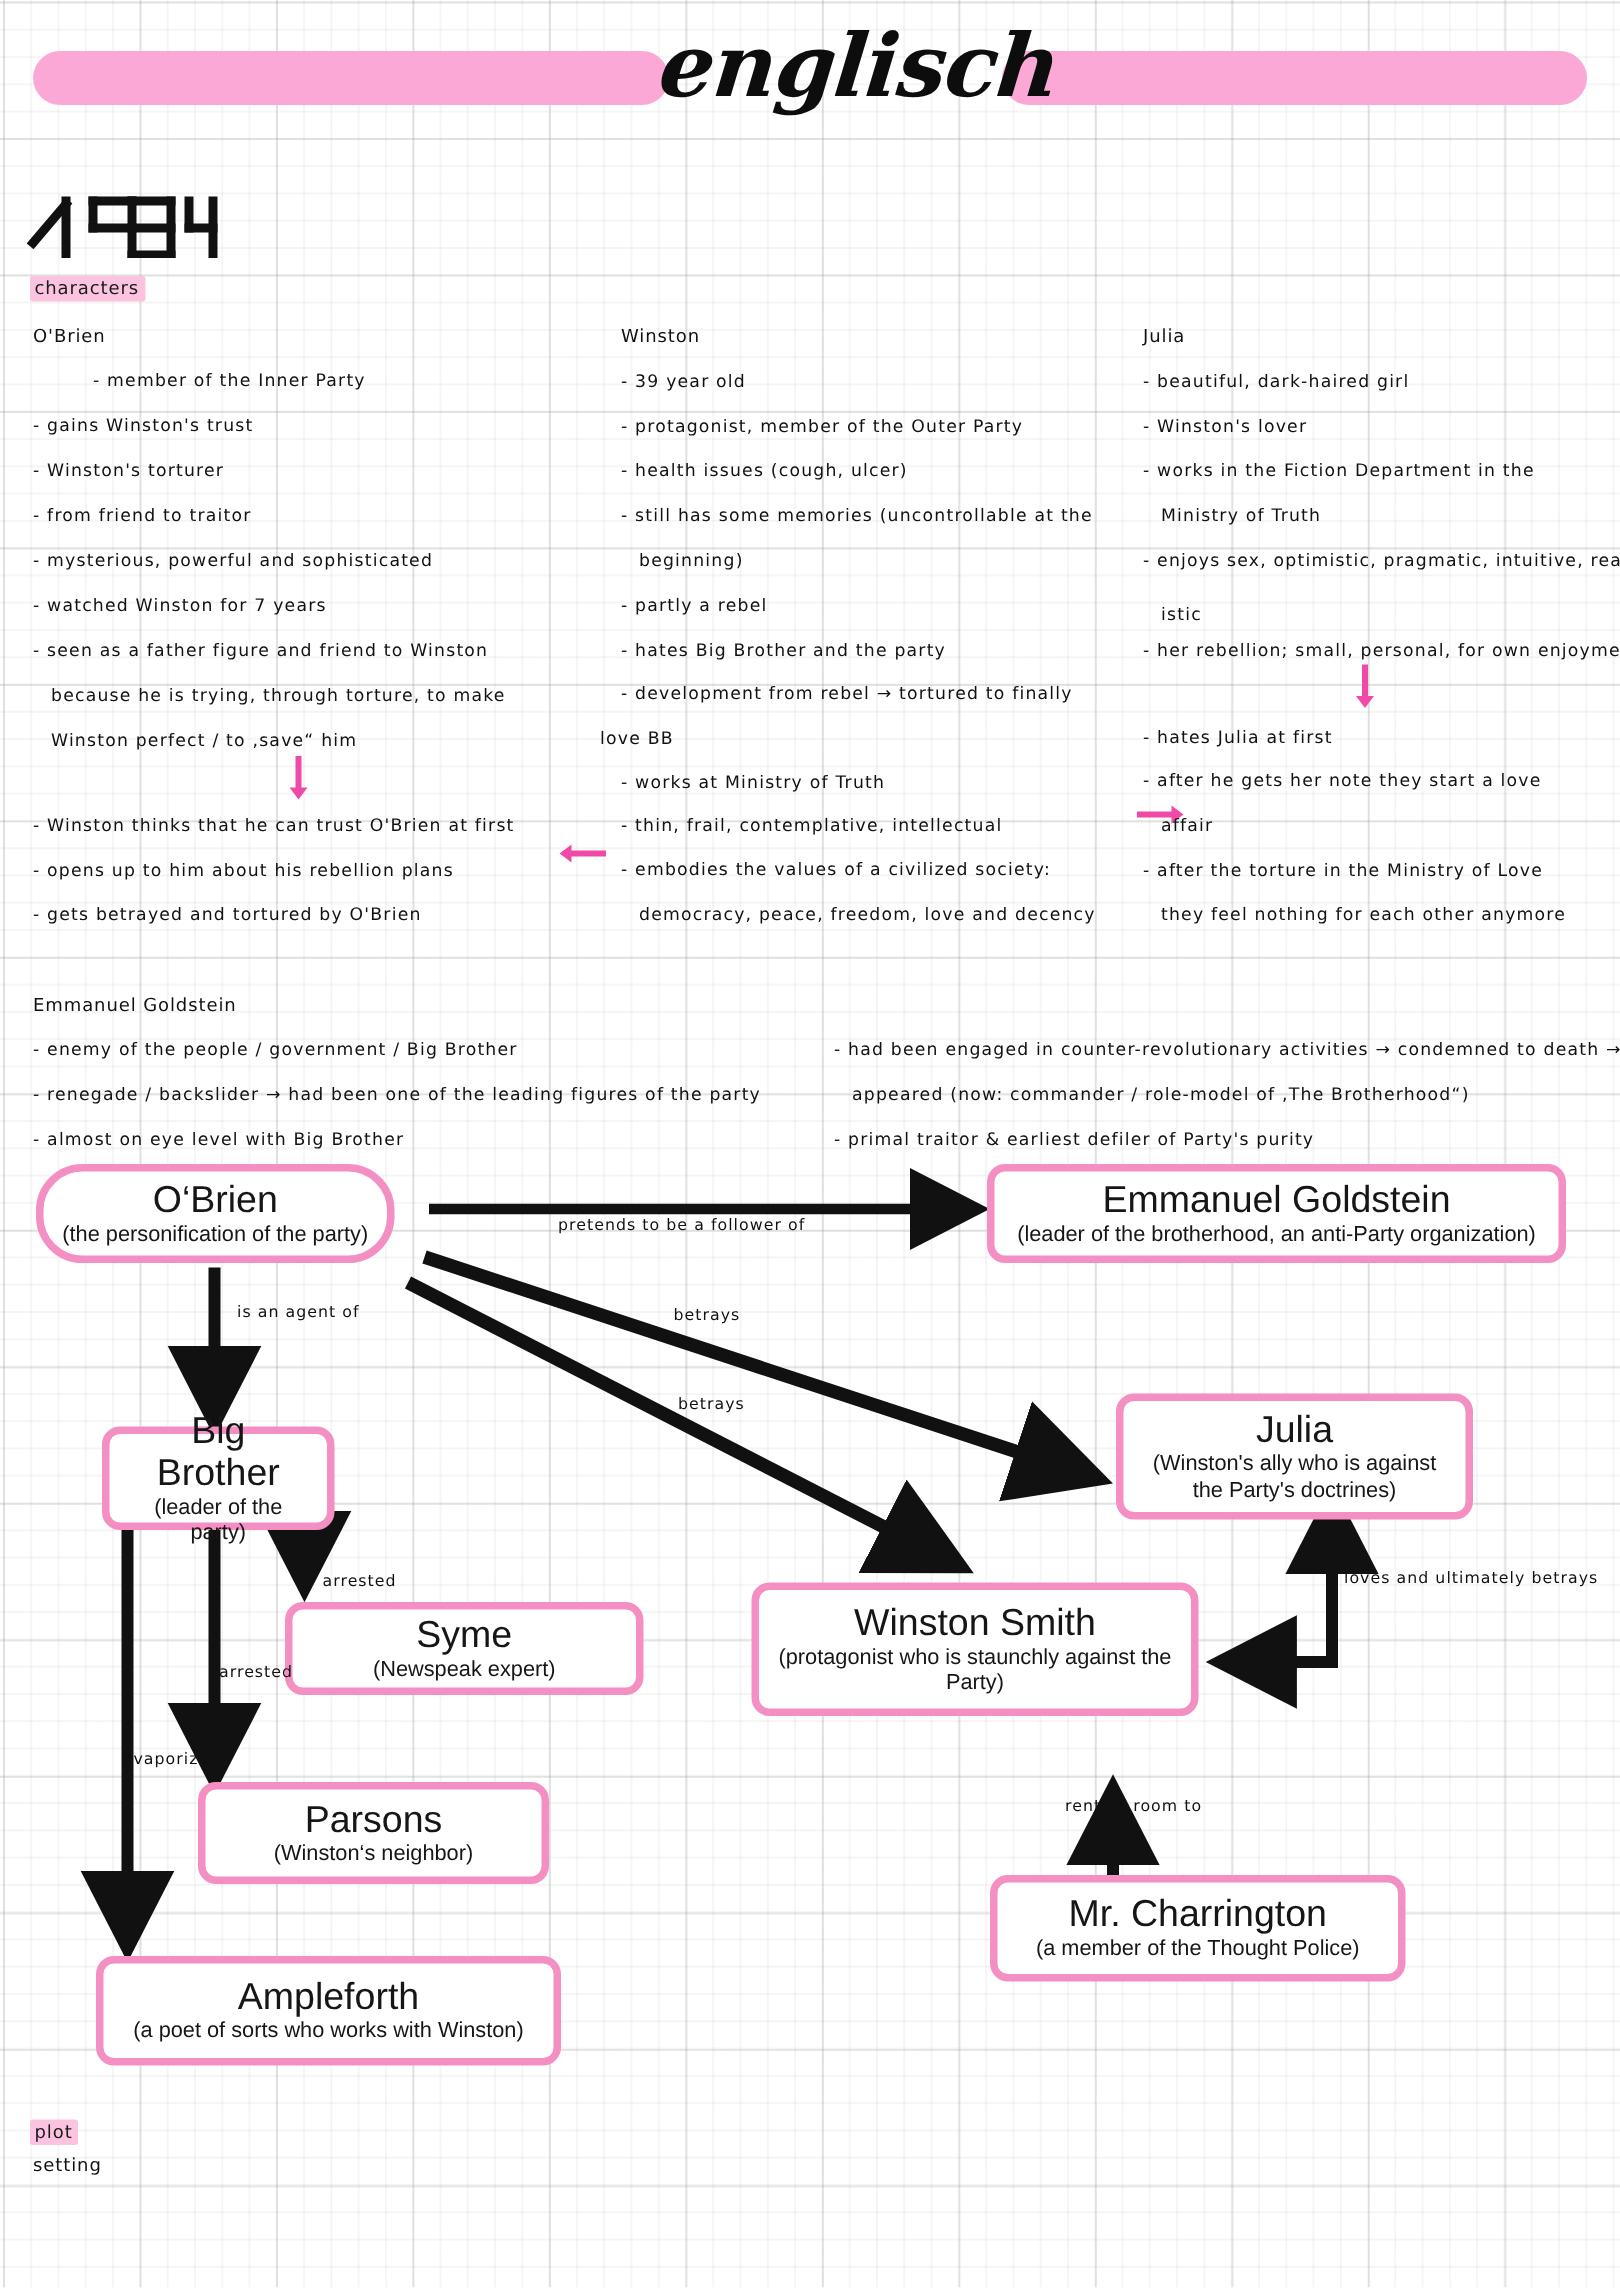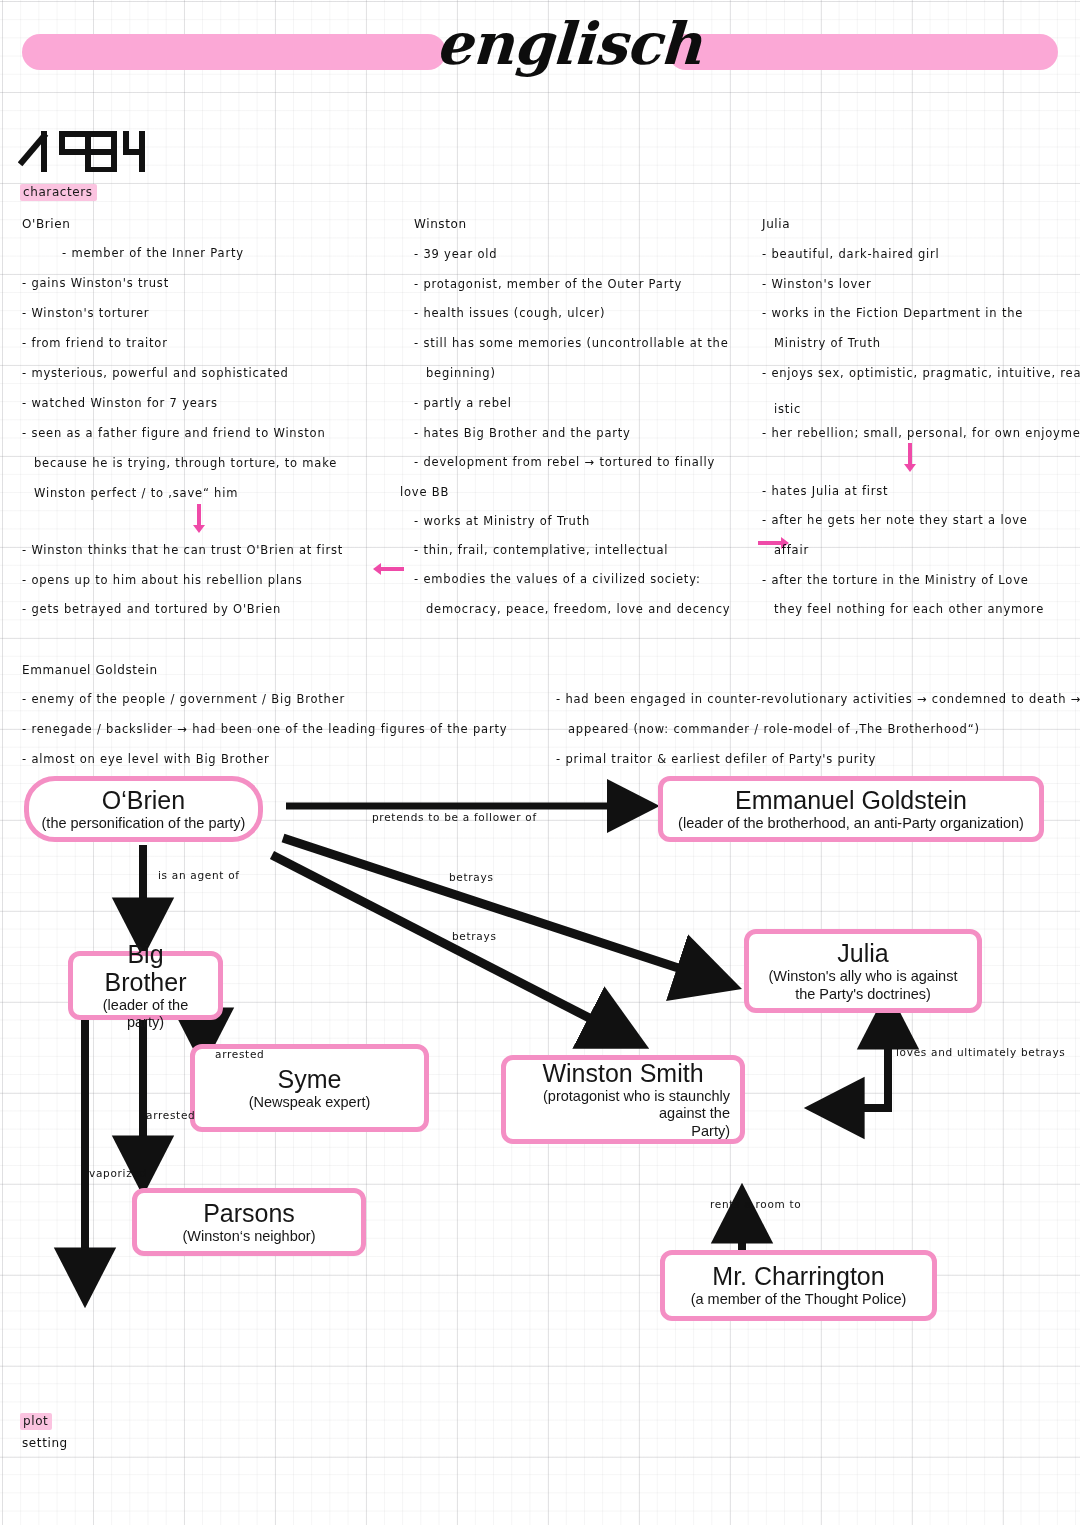--- a/index.html
+++ b/index.html
@@ -317,40 +317,44 @@
     <div class="n-title">Big Brother</div>
     <div class="n-sub">(leader of the party)</div>
   </div>
 
   <div class="node" style="left:744px; top:929px; width:238px; height:84px;">
     <div class="n-title">Julia</div>
     <div class="n-sub" style="white-space:pre-line;">(Winston's ally who is against
 the Party's doctrines)</div>
   </div>
 
-  <div class="node" style="left:190px; top:1044px; width:239px; height:88px;">
+  <div class="node" style="left:190px; top:1068px; width:239px; height:62px;">
     <div class="n-title">Syme</div>
     <div class="n-sub">(Newspeak expert)</div>
   </div>
 
-  <div class="node" style="left:501px; top:1055px; width:244px; height:89px;text-align:right;">
+  <div class="node" style="left:501px; top:1055px; width:298px; height:89px;">
     <div class="n-title">Winston Smith</div>
     <div class="n-sub" style="white-space:pre-line;">(protagonist who is staunchly against the
 Party)</div>
   </div>
 
   <div class="node" style="left:132px; top:1188px; width:234px; height:68px;">
     <div class="n-title">Parsons</div>
     <div class="n-sub">(Winston‘s neighbor)</div>
   </div>
 
   <div class="node" style="left:660px; top:1250px; width:277px; height:71px;">
     <div class="n-title">Mr. Charrington</div>
     <div class="n-sub">(a member of the Thought Police)</div>
   </div>
 
+  <div class="node" style="left:64px; top:1304px; width:310px; height:73px;">
+    <div class="n-title">Ampleforth</div>
+    <div class="n-sub">(a poet of sorts who works with Winston)</div>
+  </div>
 
   <div class="hw hw-head" style="left:20px; top:1405px;margin-top:10px;">
     <span class="hw-mark">plot</span>
   </div>
   <div class="hw hw-head" style="left:22px; top:1437px;">setting</div>
 
 </div>
 
 </body></html>

